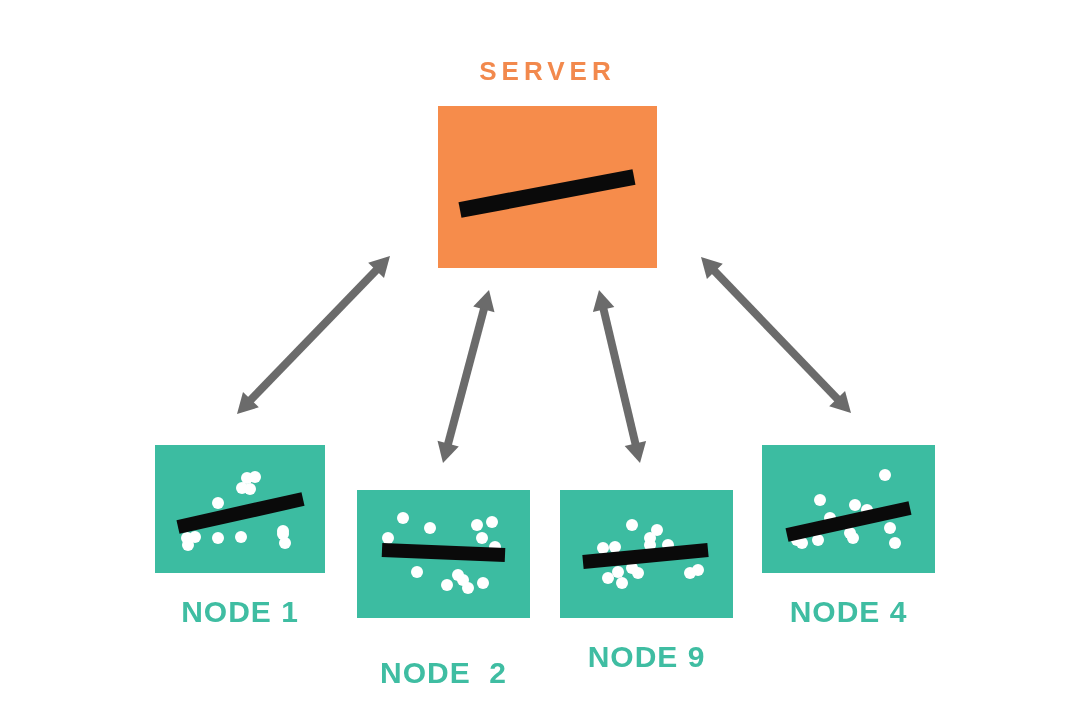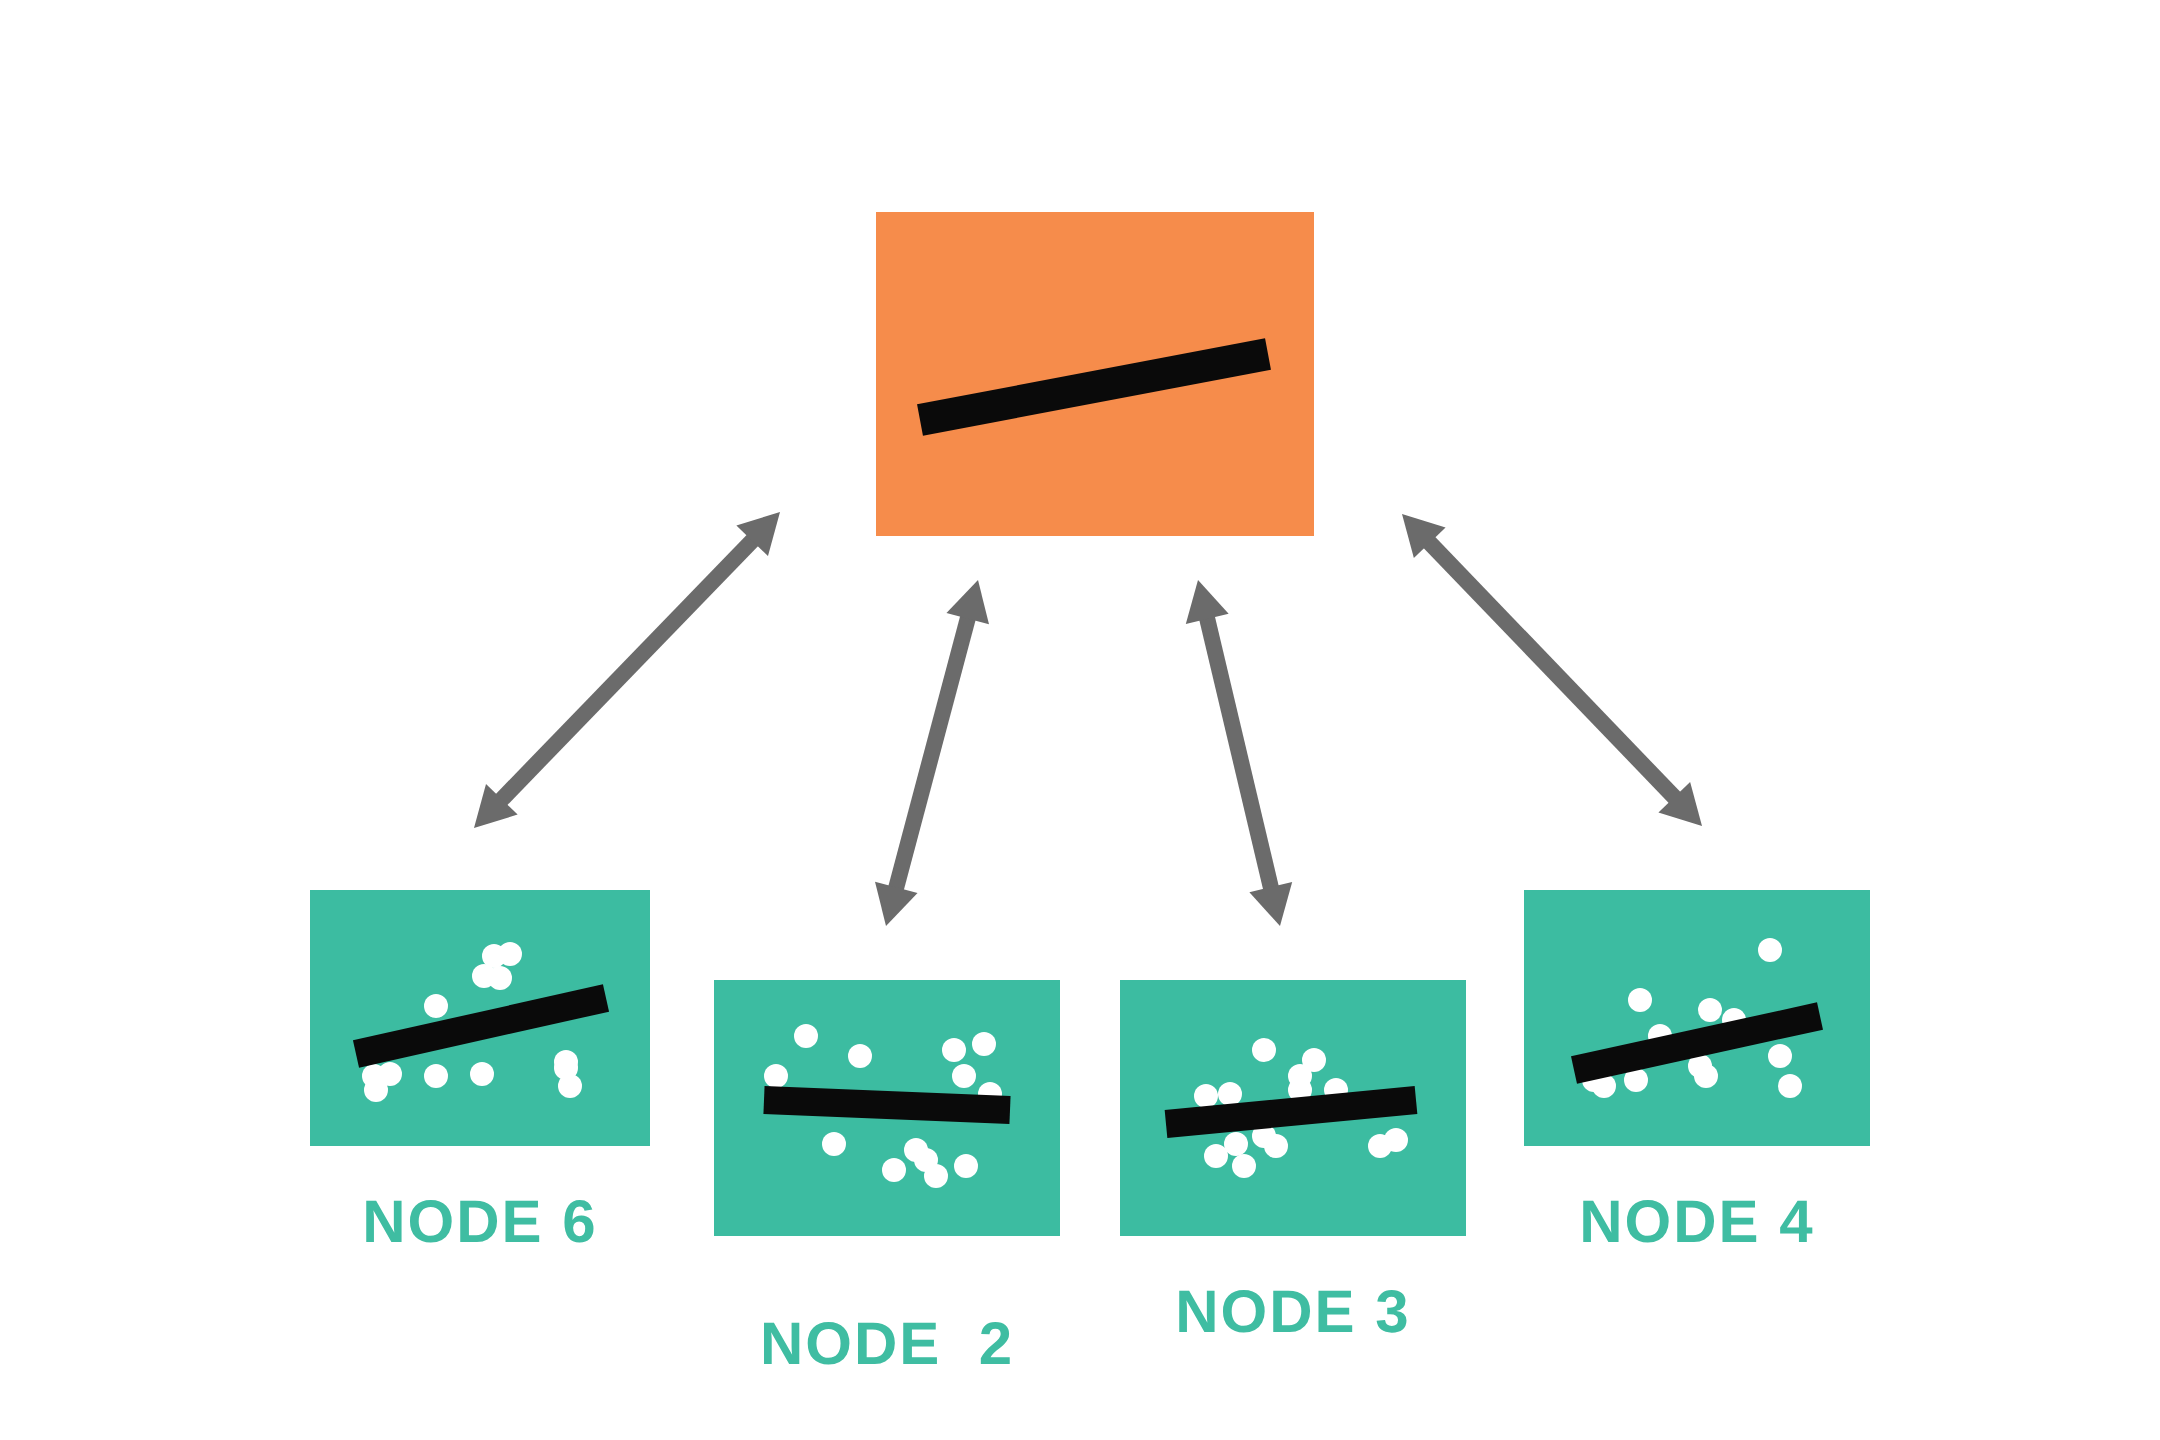--- a/index.html
+++ b/index.html
@@ -64,20 +64,21 @@
         <polygon points="599,290 614.3156486006787,306.9242697904673 592.9086127673393,311.9976135428773" fill="#6B6B6B"></polygon>
         <polygon points="640,463 646.0913872326607,441.0023864571227 624.6843513993213,446.0757302095327" fill="#6B6B6B"></polygon>
       </g>
       <g>
         <line x1="840.6033692562232" y1="402.18750402647214" x2="711.3966307437768" y2="267.81249597352786" stroke="#6B6B6B" stroke-width="8"></line>
         <polygon points="701,257 722.791338038956,263.7924654192675 706.9330106111153,279.04085717680675" fill="#6B6B6B"></polygon>
         <polygon points="851,413 845.0669893888847,390.95914282319325 829.208661961044,406.2075345807325" fill="#6B6B6B"></polygon>
       </g>
     </svg>
 
+  <div class="server-label" id="server-label" style="left: 418px; top: 56px; width: 259px;">SERVER</div>
 
   <div class="server-box" id="server-box" style="left: 438px; top: 106px; width: 219px; height: 162px;">
     <svg class="plot" id="server-plot" width="219" height="162" viewBox="0 0 219 162">
         <line x1="22" y1="104" x2="196" y2="71" stroke="#0A0A0A" stroke-width="16"></line>
       </svg>
   </div>
 
   <div id="nodes-root">
     <div class="node-wrap">
       <div class="node-box" style="left: 155px; top: 445px; width: 170px; height: 128px;">
@@ -91,21 +92,21 @@
             <circle cx="32" cy="93" r="6" fill="#FFFFFF"></circle>
             <circle cx="40" cy="92" r="6" fill="#FFFFFF"></circle>
             <circle cx="33" cy="100" r="6" fill="#FFFFFF"></circle>
             <circle cx="63" cy="93" r="6" fill="#FFFFFF"></circle>
             <circle cx="86" cy="92" r="6" fill="#FFFFFF"></circle>
             <circle cx="128" cy="89" r="6" fill="#FFFFFF"></circle>
             <circle cx="130" cy="98" r="6" fill="#FFFFFF"></circle>
             <line x1="23" y1="82" x2="148" y2="54" stroke="#0A0A0A" stroke-width="14"></line>
           </svg>
       </div>
-      <div class="node-label" style="left: 135px; top: 595px; width: 210px;">NODE 6</div>
+      <div class="node-label" style="left: 135px; top: 595px; width: 210px;">NODE 1</div>
     </div>
 
     <div class="node-wrap">
       <div class="node-box" style="left: 357px; top: 490px; width: 173px; height: 128px;">
         <svg class="plot" width="173" height="128" viewBox="0 0 173 128">
             <circle cx="46" cy="28" r="6" fill="#FFFFFF"></circle>
             <circle cx="73" cy="38" r="6" fill="#FFFFFF"></circle>
             <circle cx="120" cy="35" r="6" fill="#FFFFFF"></circle>
             <circle cx="135" cy="32" r="6" fill="#FFFFFF"></circle>
             <circle cx="31" cy="48" r="6" fill="#FFFFFF"></circle>
@@ -136,21 +137,21 @@
             <circle cx="58" cy="82" r="6" fill="#FFFFFF"></circle>
             <circle cx="72" cy="78" r="6" fill="#FFFFFF"></circle>
             <circle cx="78" cy="83" r="6" fill="#FFFFFF"></circle>
             <circle cx="48" cy="88" r="6" fill="#FFFFFF"></circle>
             <circle cx="62" cy="93" r="6" fill="#FFFFFF"></circle>
             <circle cx="130" cy="83" r="6" fill="#FFFFFF"></circle>
             <circle cx="138" cy="80" r="6" fill="#FFFFFF"></circle>
             <line x1="23" y1="72" x2="148" y2="60" stroke="#0A0A0A" stroke-width="14"></line>
           </svg>
       </div>
-      <div class="node-label" style="left: 540px; top: 640px; width: 213px;">NODE 3</div>
+      <div class="node-label" style="left: 540px; top: 640px; width: 213px;">NODE 9</div>
     </div>
 
     <div class="node-wrap">
       <div class="node-box" style="left: 762px; top: 445px; width: 173px; height: 128px;">
         <svg class="plot" width="173" height="128" viewBox="0 0 173 128">
             <circle cx="123" cy="30" r="6" fill="#FFFFFF"></circle>
             <circle cx="58" cy="55" r="6" fill="#FFFFFF"></circle>
             <circle cx="93" cy="60" r="6" fill="#FFFFFF"></circle>
             <circle cx="105" cy="65" r="6" fill="#FFFFFF"></circle>
             <circle cx="68" cy="73" r="6" fill="#FFFFFF"></circle>

